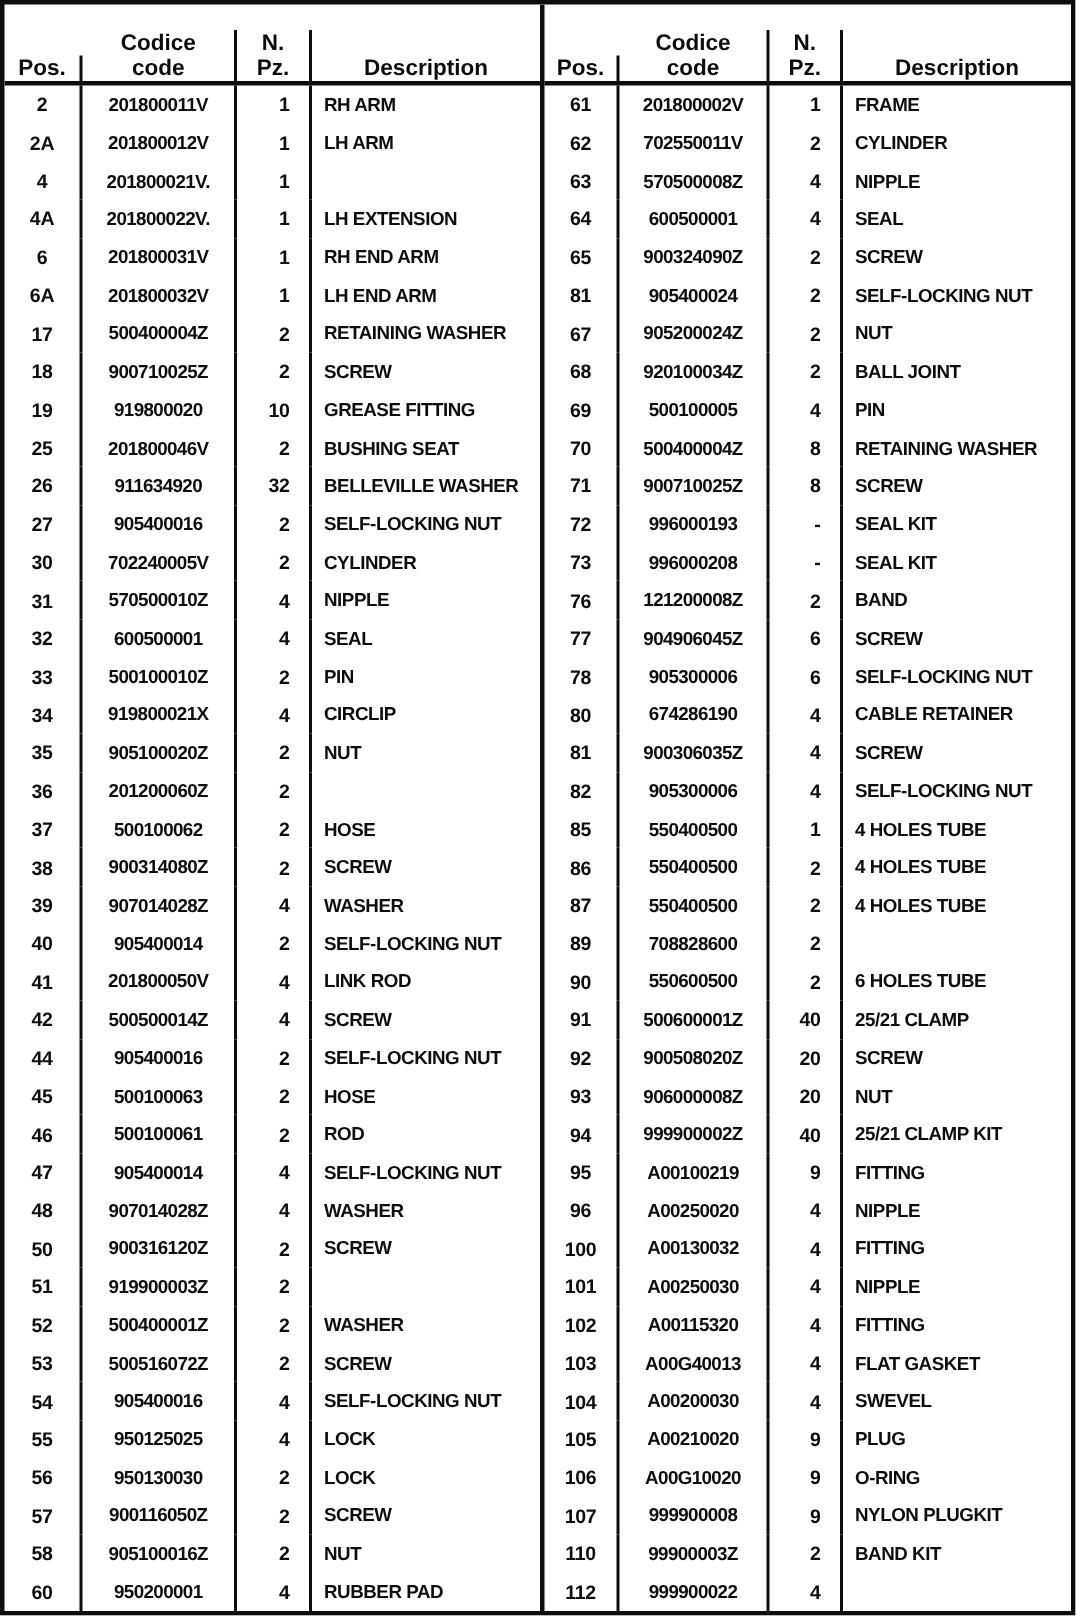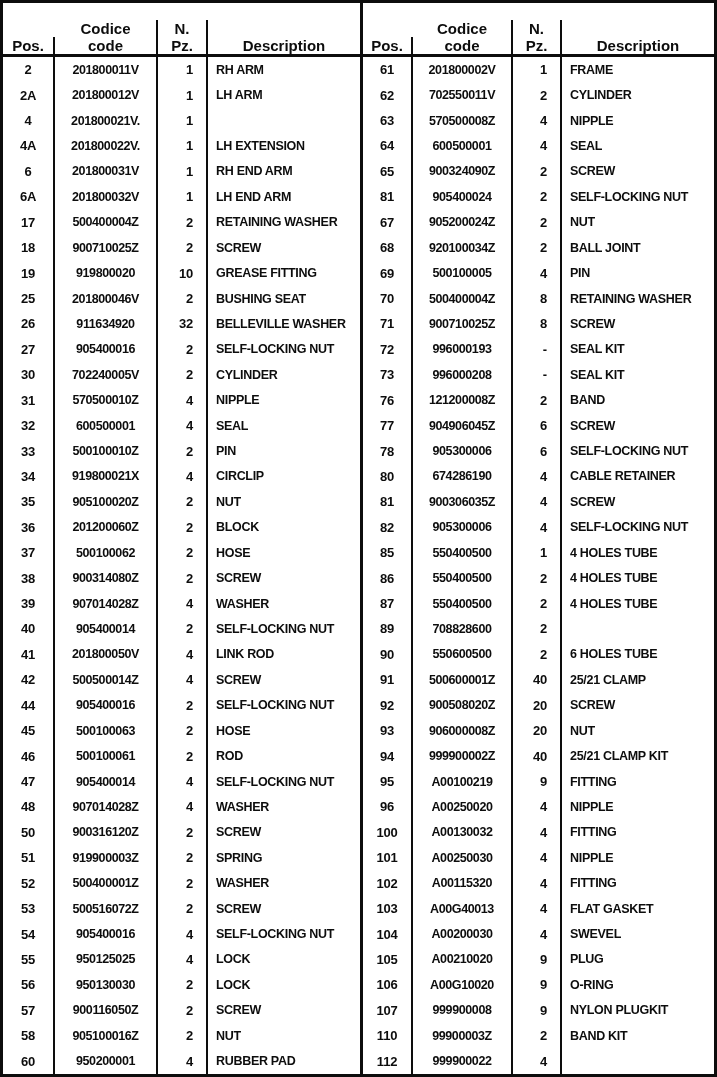--- a/index.html
+++ b/index.html
@@ -200,21 +200,20 @@
         <div class="tr">
           <div class="td col-pos">35</div>
           <div class="td col-code">905100020Z</div>
           <div class="td col-qty">2</div>
           <div class="td col-desc">NUT</div>
         </div>
         <div class="tr">
           <div class="td col-pos">36</div>
           <div class="td col-code">201200060Z</div>
           <div class="td col-qty">2</div>
-          <div class="td col-desc">BLOCK</div>
         </div>
         <div class="tr">
           <div class="td col-pos">37</div>
           <div class="td col-code">500100062</div>
           <div class="td col-qty">2</div>
           <div class="td col-desc">HOSE</div>
         </div>
         <div class="tr">
           <div class="td col-pos">38</div>
           <div class="td col-code">900314080Z</div>
@@ -278,21 +277,20 @@
         <div class="tr">
           <div class="td col-pos">50</div>
           <div class="td col-code">900316120Z</div>
           <div class="td col-qty">2</div>
           <div class="td col-desc">SCREW</div>
         </div>
         <div class="tr">
           <div class="td col-pos">51</div>
           <div class="td col-code">919900003Z</div>
           <div class="td col-qty">2</div>
-          <div class="td col-desc">SPRING</div>
         </div>
         <div class="tr">
           <div class="td col-pos">52</div>
           <div class="td col-code">500400001Z</div>
           <div class="td col-qty">2</div>
           <div class="td col-desc">WASHER</div>
         </div>
         <div class="tr">
           <div class="td col-pos">53</div>
           <div class="td col-code">500516072Z</div>

